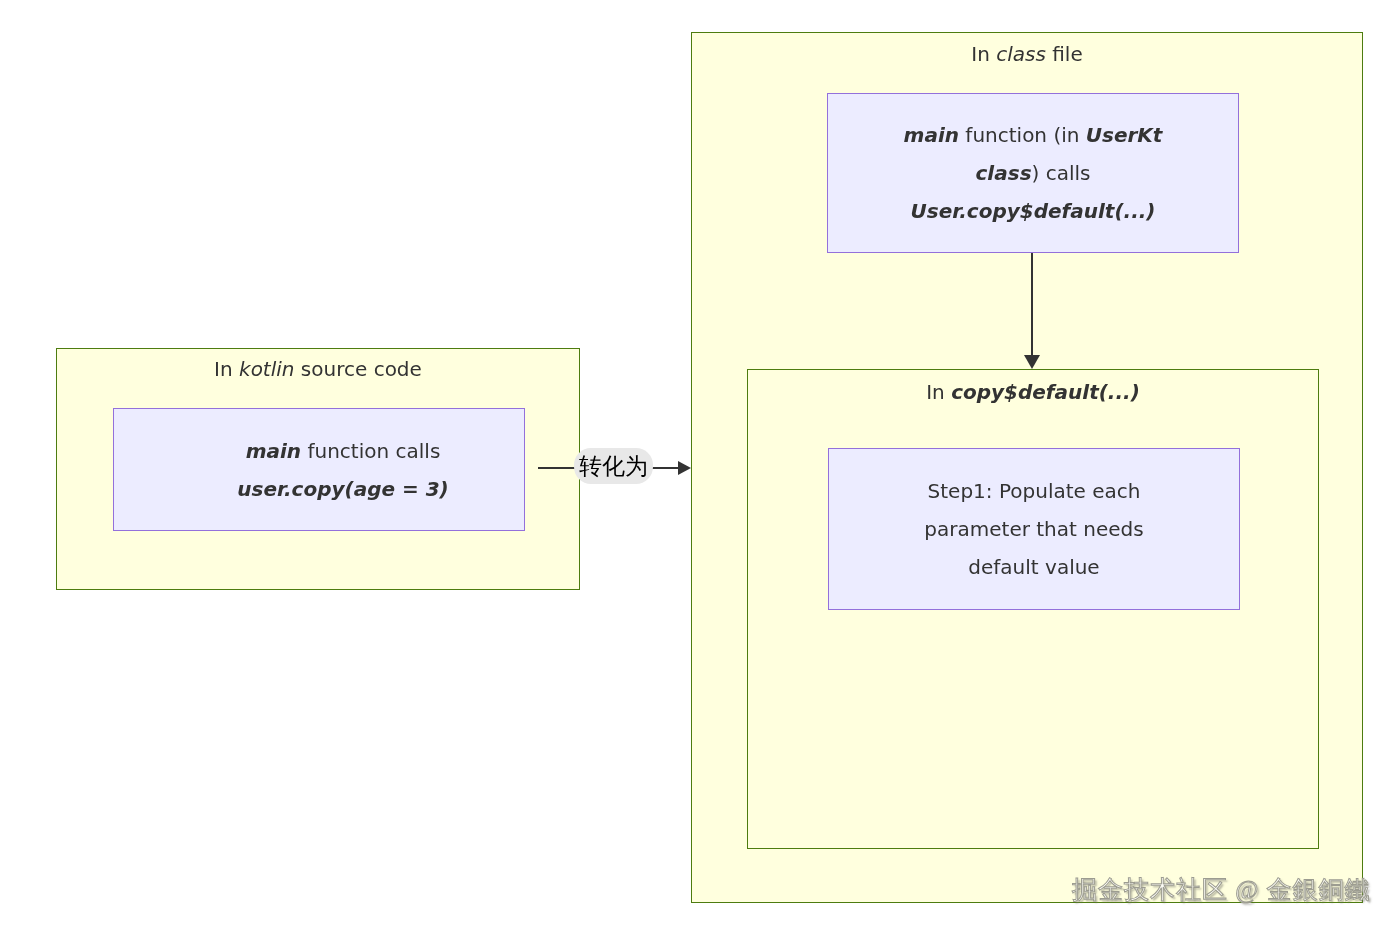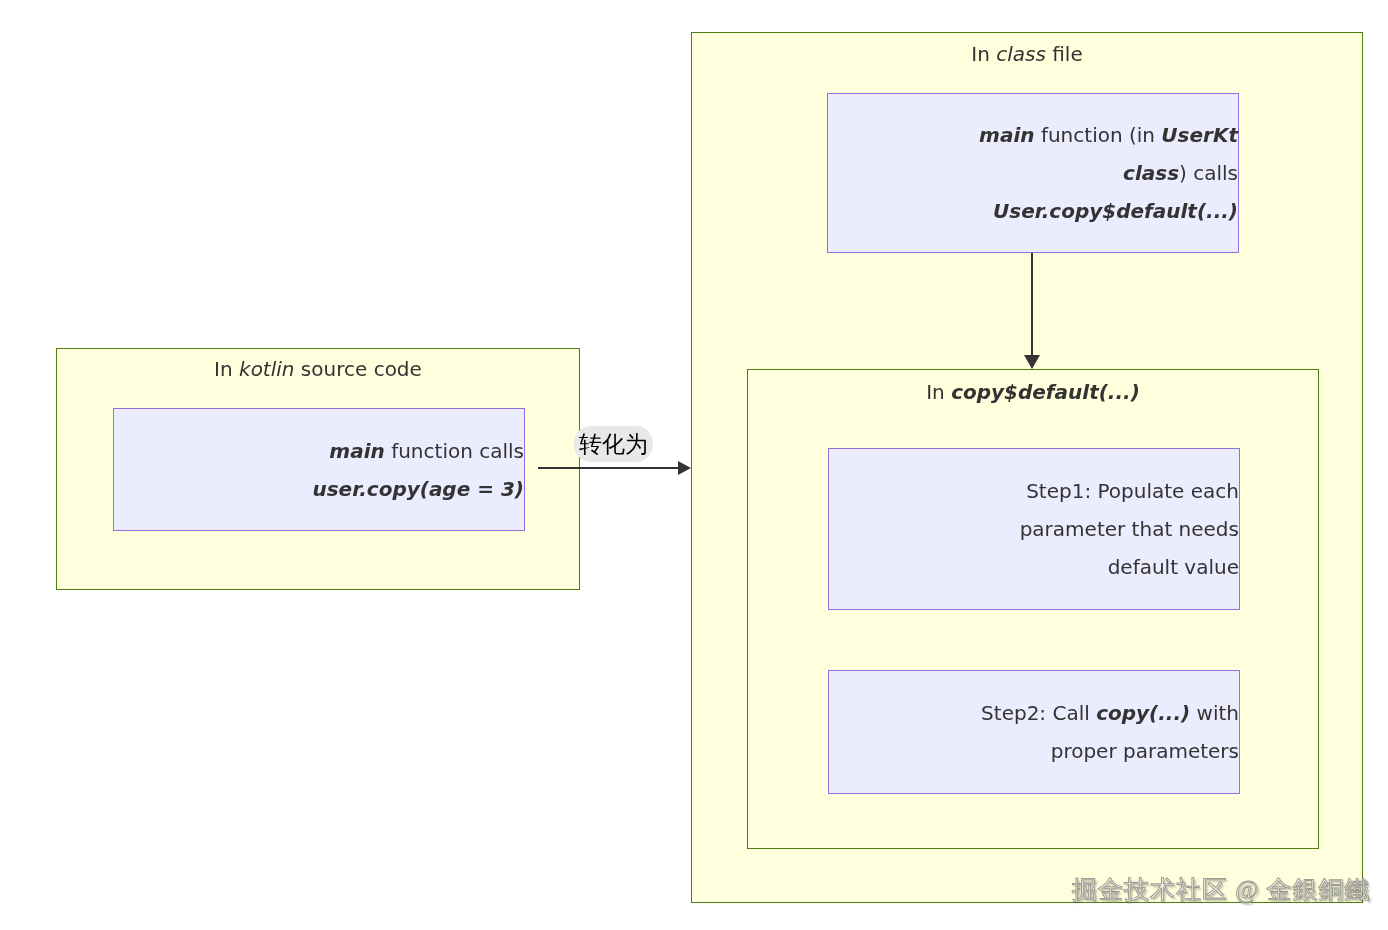--- a/index.html
+++ b/index.html
@@ -35,21 +35,21 @@
   }
   
   .node {
     position: absolute;
     background: #ececff;
     border: 1px solid #9370db;
     box-sizing: border-box;
     display: flex;
     flex-direction: column;
     justify-content: center;
-    align-items: flex-end;
+    align-items: center;
     text-align: center;
     font-size: 20px;
     color: #333333;
   }
   .node .line {
     line-height: 38px;
     white-space: nowrap;
   }
   .em-it {
     font-style: italic;
@@ -120,21 +120,21 @@
         <span class="code-bi">main</span><span> function calls</span>
       </div>
       <div class="line">
         <span class="code-bi">user.copy(age = 3)</span>
       </div>
     </div>
   </div>
 
   <div class="edge-line-h" style="left:538px; top:467px; width:142px;"></div>
   <div class="arrowhead-right" style="left:678px; top:461px;"></div>
-  <div class="edge-label" style="left:574px; top:426px;border-radius:17px;">转化为</div>
+  <div class="edge-label" style="left:574px; top:448px;border-radius:17px;">转化为</div>
 
   <div class="cluster" style="left:691px; top:32px; width:672px; height:871px;">
     <div class="cluster-title" style="top:6px;">
       <span>In </span><span class="em-it">class</span><span> file</span>
     </div>
 
     <div class="node" style="left:135px; top:60px; width:412px; height:160px;">
       <div class="line">
         <span class="code-bi">main</span><span> function (in </span><span class="code-bi">UserKt</span>
       </div>
@@ -150,26 +150,20 @@
       <div class="cluster-title" style="top:7px;">
         <span>In </span><span class="code-bi">copy$default(...)</span>
       </div>
 
       <div class="node" style="left:80px; top:58px; width:412px; height:162px;margin-top:20px;">
         <div class="line">Step1: Populate each</div>
         <div class="line">parameter that needs</div>
         <div class="line">default value</div>
       </div>
 
-      <div class="node" style="left:80px; top:300px; width:412px; height:124px;">
-        <div class="line">
-          <span>Step2: Call </span><span class="code-bi">copy(...)</span><span> with</span>
-        </div>
-        <div class="line">proper parameters</div>
-      </div>
     </div>
   </div>
 
   <div class="edge-line-v" style="left:1031px; top:253px; height:103px;"></div>
   <div class="arrowhead-down" style="left:1024px; top:355px;"></div>
 
   <div class="watermark" style="left:1072px; top:874px;font-family:Liberation Serif, serif;">掘金技术社区 @ 金銀銅鐵</div>
 
 </div>
 

